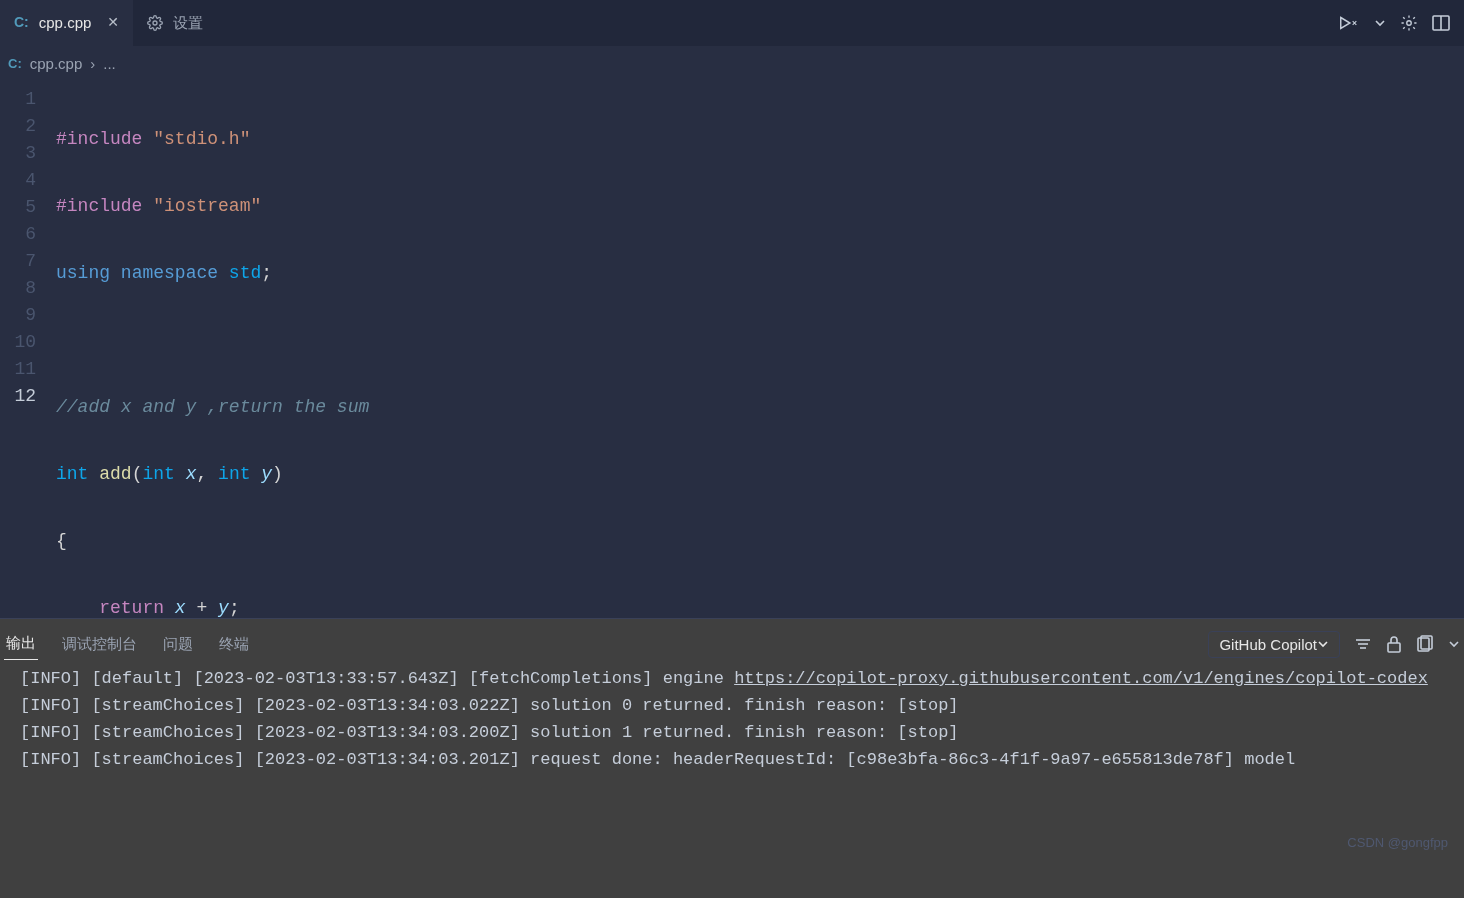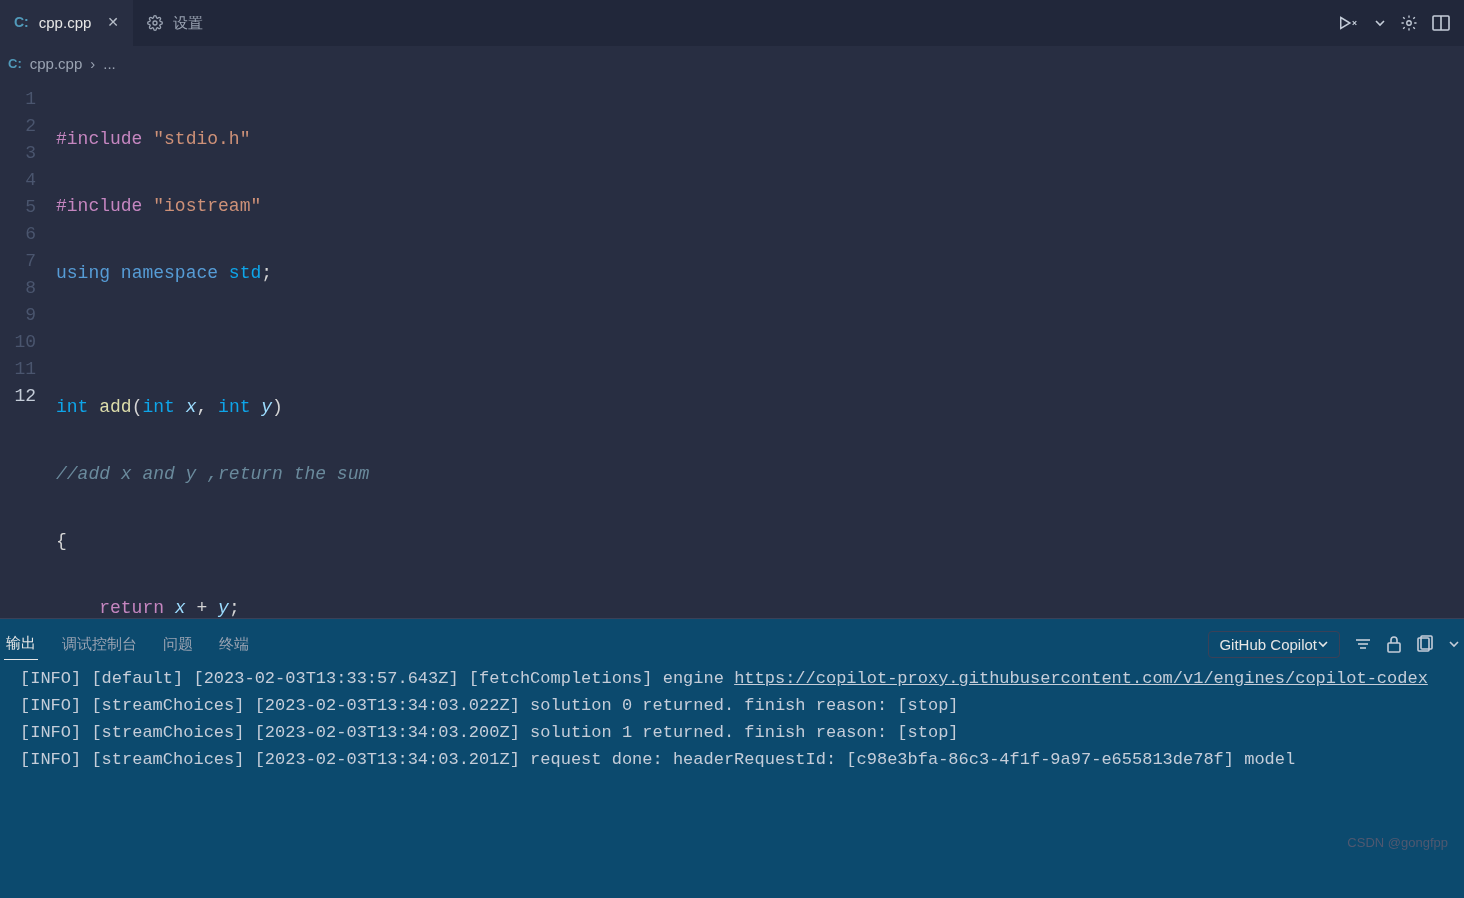--- a/index.html
+++ b/index.html
@@ -83,21 +83,21 @@
 .tok-str { color: #ce9178; }
 .tok-kw { color: #569cd6; }
 .tok-kw2 { color: #c586c0; }
 .tok-type { color: #0ea5e9; }
 .tok-fn { color: #dcdcaa; }
 .tok-var { color: #9cdcfe; font-style: italic; }
 .tok-plain { color: #d4d4d4; }
 .tok-com { color: #6a8a9c; font-style: italic; }
 .panel {
   height: 280px;
-  background: #0c4a6e;
+  background: #404040;
   border-top: 1px solid #3a4158;
   display: flex;
   flex-direction: column;
 }
 .panel-tabs {
   height: 44px;
   display: flex;
   align-items: center;
   padding: 6px 4px 0;
   gap: 22px;
@@ -206,22 +206,22 @@
     <div>9</div>
     <div>10</div>
     <div>11</div>
     <div style="color:#c5cdd9">12</div>
   </div>
   <div class="code">
     <div class="line"><span class="tok-pp">#include</span><span> </span><span class="tok-str">"stdio.h"</span></div>
     <div class="line"><span class="tok-pp">#include</span><span> </span><span class="tok-str">"iostream"</span></div>
     <div class="line"><span class="tok-kw">using</span><span> </span><span class="tok-kw">namespace</span><span> </span><span class="tok-type">std</span><span class="tok-plain">;</span></div>
     <div class="line"></div>
+    <div class="line"><span class="tok-com">//add x and y ,return the sum</span></div>
     <div class="line"><span class="tok-type">int</span><span> </span><span class="tok-fn">add</span><span class="tok-plain">(</span><span class="tok-type">int</span><span> </span><span class="tok-var">x</span><span class="tok-plain">, </span><span class="tok-type">int</span><span> </span><span class="tok-var">y</span><span class="tok-plain">)</span></div>
-    <div class="line"><span class="tok-com">//add x and y ,return the sum</span></div>
     <div class="line"><span class="tok-plain">{</span></div>
     <div class="line"><span>    </span><span class="tok-kw2">return</span><span> </span><span class="tok-var">x</span><span class="tok-plain"> + </span><span class="tok-var">y</span><span class="tok-plain">;</span></div>
     
     
     
     
     
     
     
   </div>

